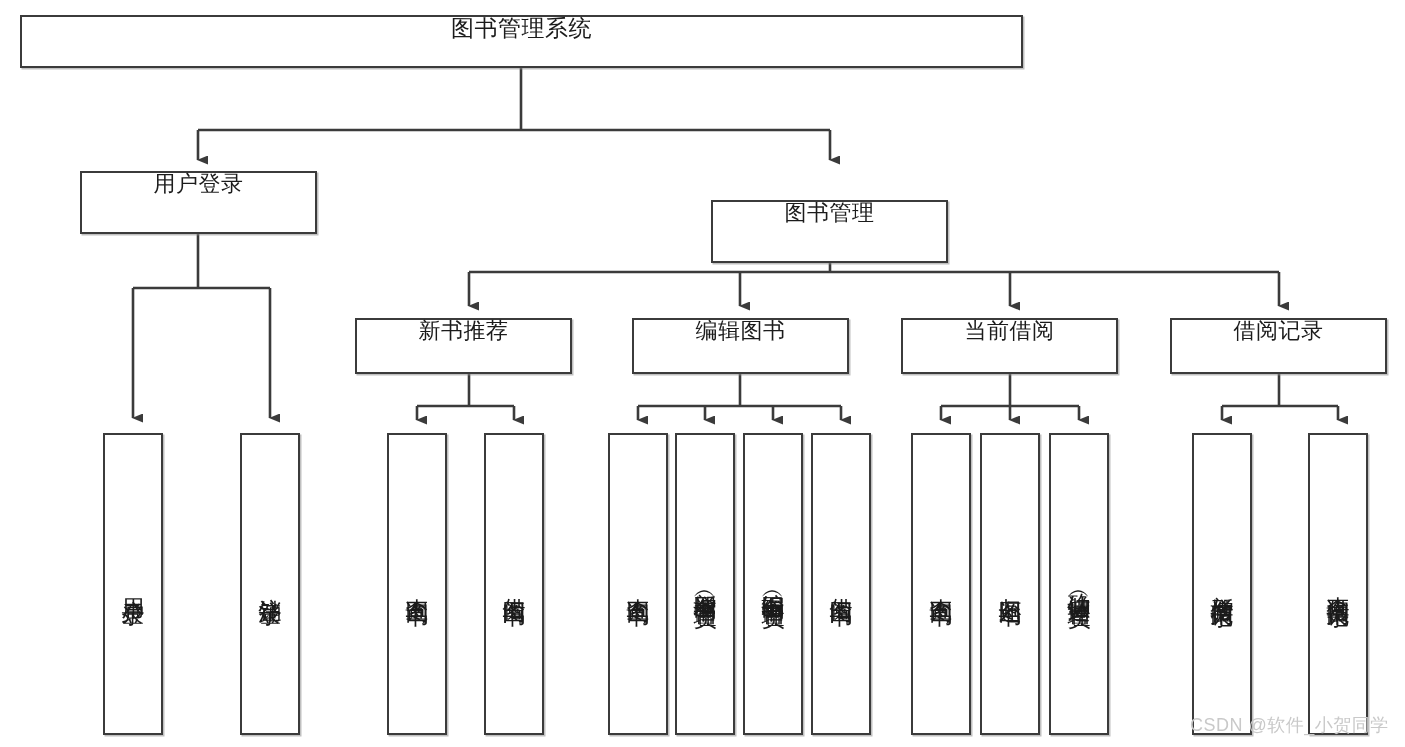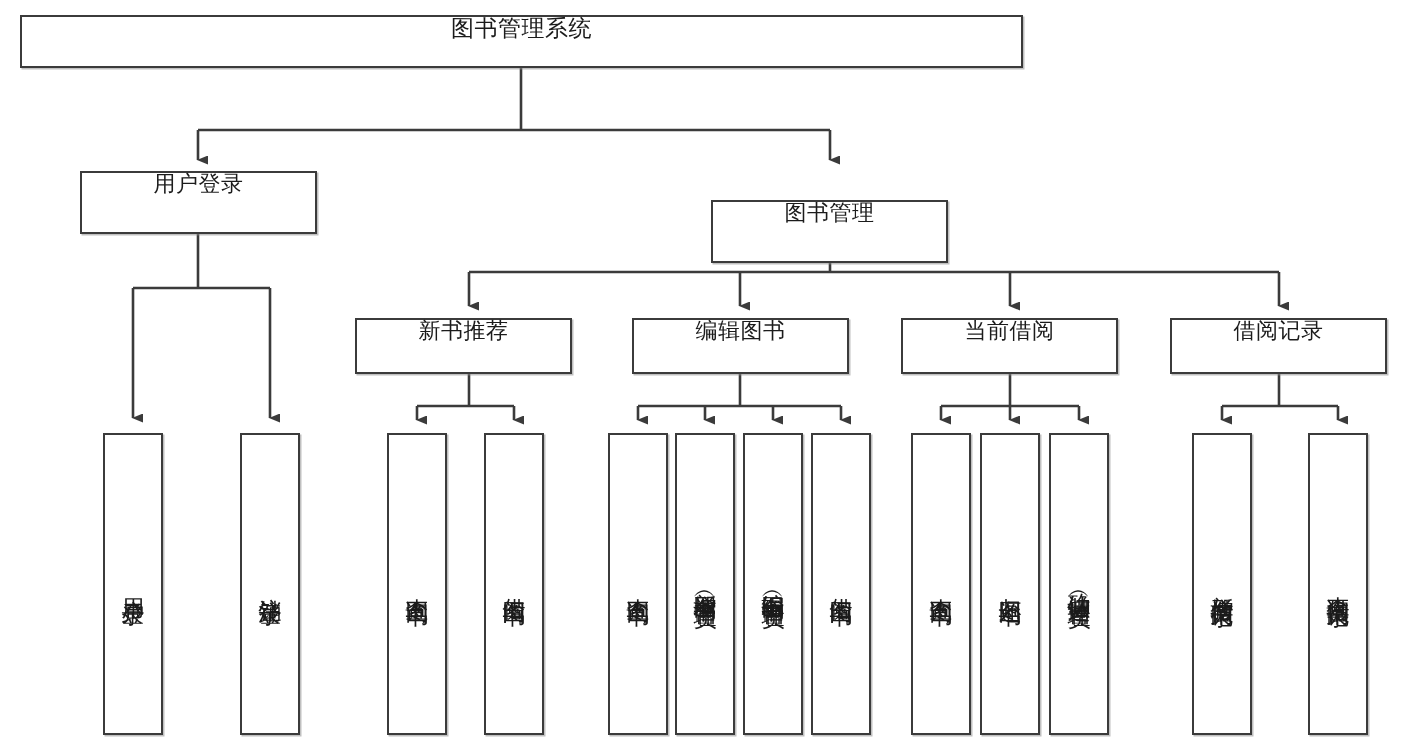--- a/index.html
+++ b/index.html
@@ -189,14 +189,15 @@
     <span class="label">确认归还（管理员）</span>
   </div>
 
   <div class="node leaf" style="left:1192px; top:433px; width:60px; height:302px;">
     <span class="label">新增借阅记录</span>
   </div>
   <div class="node leaf" style="left:1308px; top:433px; width:60px; height:302px;">
     <span class="label">查询借阅记录</span>
   </div>
 
+  <div class="watermark">CSDN @软件_小贺同学</div>
 
 </div>
 
 </body></html>

